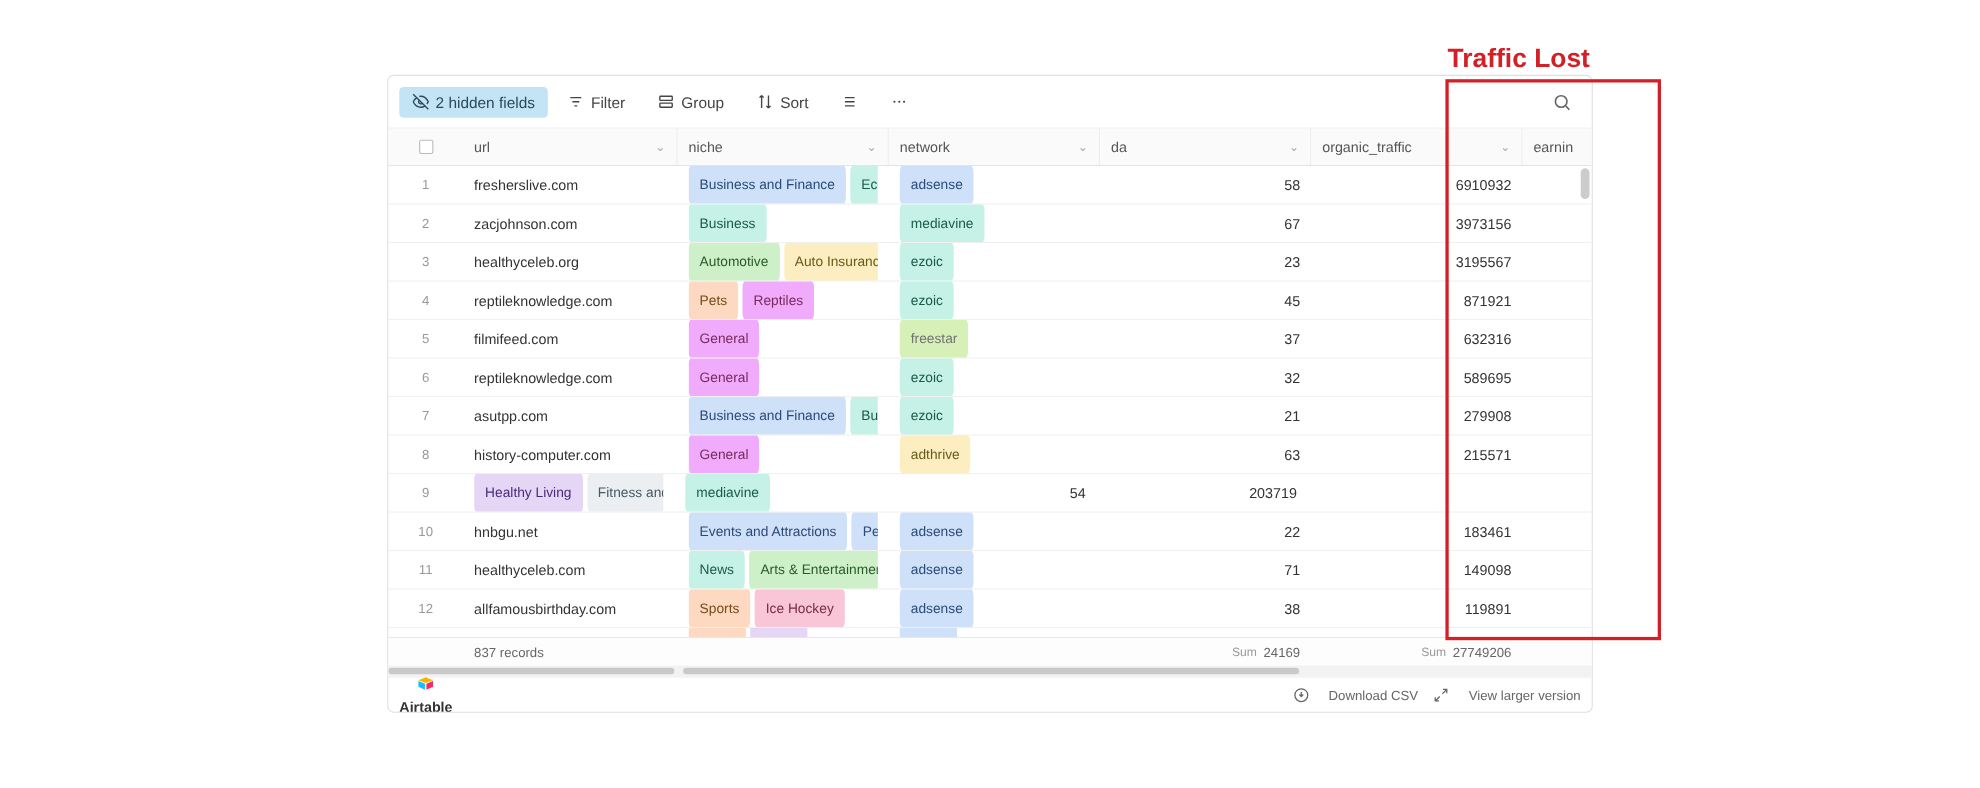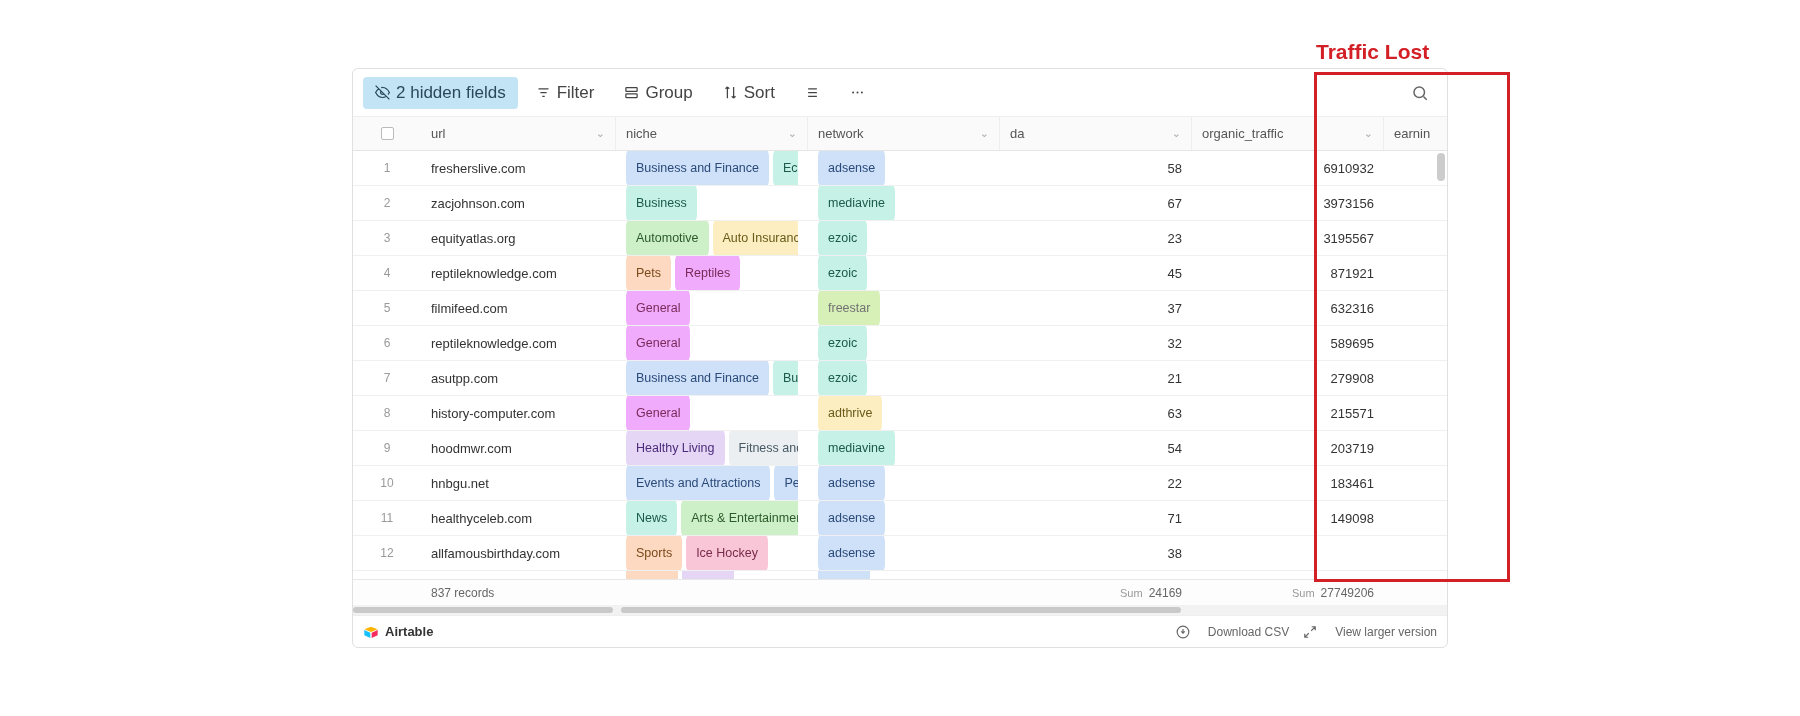--- a/index.html
+++ b/index.html
@@ -23,21 +23,21 @@
     display: flex;
     flex-direction: column;
     overflow: hidden;
   }
   .annotation {
     position: absolute;
     top: 40px;
     left: 1316px;
     color: #d32027;
     font-weight: 700;
-    font-size: 21px;
+    font-size: 24px;
     z-index: 50;
   }
   .highlight-box {
     position: absolute;
     border: 3px solid #d32027;
     top: 72px;
     left: 1314px;
     width: 196px;
     height: 510px;
     pointer-events: none;
@@ -52,21 +52,21 @@
     border-bottom: 1px solid #eee;
     height: 48px;
     flex: 0 0 auto;
   }
   .tbtn {
     display: inline-flex;
     align-items: center;
     gap: 6px;
     padding: 6px 12px;
     border-radius: 4px;
-    font-size: 17px;
+    font-size: 14px;
     color: #444;
     cursor: pointer;
     border: none;
     background: transparent;
   }
   .tbtn.hidden-fields {
     background: #c2e4f5;
     color: #2a4a5a;
   }
   .tbtn svg, .tbtn .ico { width: 15px; height: 15px; }
@@ -168,21 +168,21 @@
   .footer {
     height:32px;
     display:flex;
     align-items:center;
     padding: 0 10px;
     font-size:12px;
     color:#666;
     flex: 0 0 auto;
     border-top: 1px solid #eee;
   }
-  .footer .brand { display:flex; align-items:center; gap:6px; font-weight:600; color:#333; font-size:13px; }
+  .footer .brand { display:flex; align-items:center; gap:6px; font-weight:600; color:#333; font-size:13px;flex-direction:column; }
   .footer .spacer { flex:1; }
   .footer .fbtn { display:inline-flex; align-items:center; gap:18px; margin-left:14px; cursor:pointer; color:#666; }
   .airtable-logo { width:16px; height:16px; }
   
   .vscroll {
     position:absolute; right:2px; top:84px; width:8px; height:28px;
     background:#ccc; border-radius:4px;
   }
 </style>
 </head>
@@ -300,21 +300,21 @@
         </div>
         <div class="cell col-network">
           <span class="tag c-teal">mediavine</span>
         </div>
         <div class="cell col-da right">67</div>
         <div class="cell col-traffic right">3973156</div>
         <div class="cell col-earn"></div>
       </div>
       <div class="row">
         <div class="col-num">3</div>
-        <div class="cell col-url">equityatlas.org</div>
+        <div class="cell col-url">healthyceleb.org</div>
         <div class="cell col-niche">
           <div class="tag-row">
             <span class="tag c-green">Automotive</span>
             <span class="tag c-yellow">Auto Insuranc</span>
           </div>
         </div>
         <div class="cell col-network">
           <span class="tag c-teal">ezoic</span>
         </div>
         <div class="cell col-da right">23</div>
@@ -393,21 +393,20 @@
         </div>
         <div class="cell col-network">
           <span class="tag c-yellow">adthrive</span>
         </div>
         <div class="cell col-da right">63</div>
         <div class="cell col-traffic right">215571</div>
         <div class="cell col-earn"></div>
       </div>
       <div class="row">
         <div class="col-num">9</div>
-        <div class="cell col-url">hoodmwr.com</div>
         <div class="cell col-niche">
           <div class="tag-row">
             <span class="tag c-purple">Healthy Living</span>
             <span class="tag c-grey">Fitness and</span>
           </div>
         </div>
         <div class="cell col-network">
           <span class="tag c-teal">mediavine</span>
         </div>
         <div class="cell col-da right">54</div>
@@ -452,20 +451,21 @@
         <div class="cell col-niche">
           <div class="tag-row">
             <span class="tag c-orange">Sports</span>
             <span class="tag c-rose">Ice Hockey</span>
           </div>
         </div>
         <div class="cell col-network">
           <span class="tag c-blue">adsense</span>
         </div>
         <div class="cell col-da right">38</div>
+        <div class="cell col-traffic right">119891</div>
         <div class="cell col-earn"></div>
       </div>
       <div class="row peek">
         <div class="col-num"></div>
         <div class="cell col-url"></div>
         <div class="cell col-niche">
           <div class="tag-row">
             <span class="tag c-orange" style="min-width:52px;">&nbsp;</span>
             <span class="tag c-purple" style="min-width:52px;">&nbsp;</span>
           </div>

